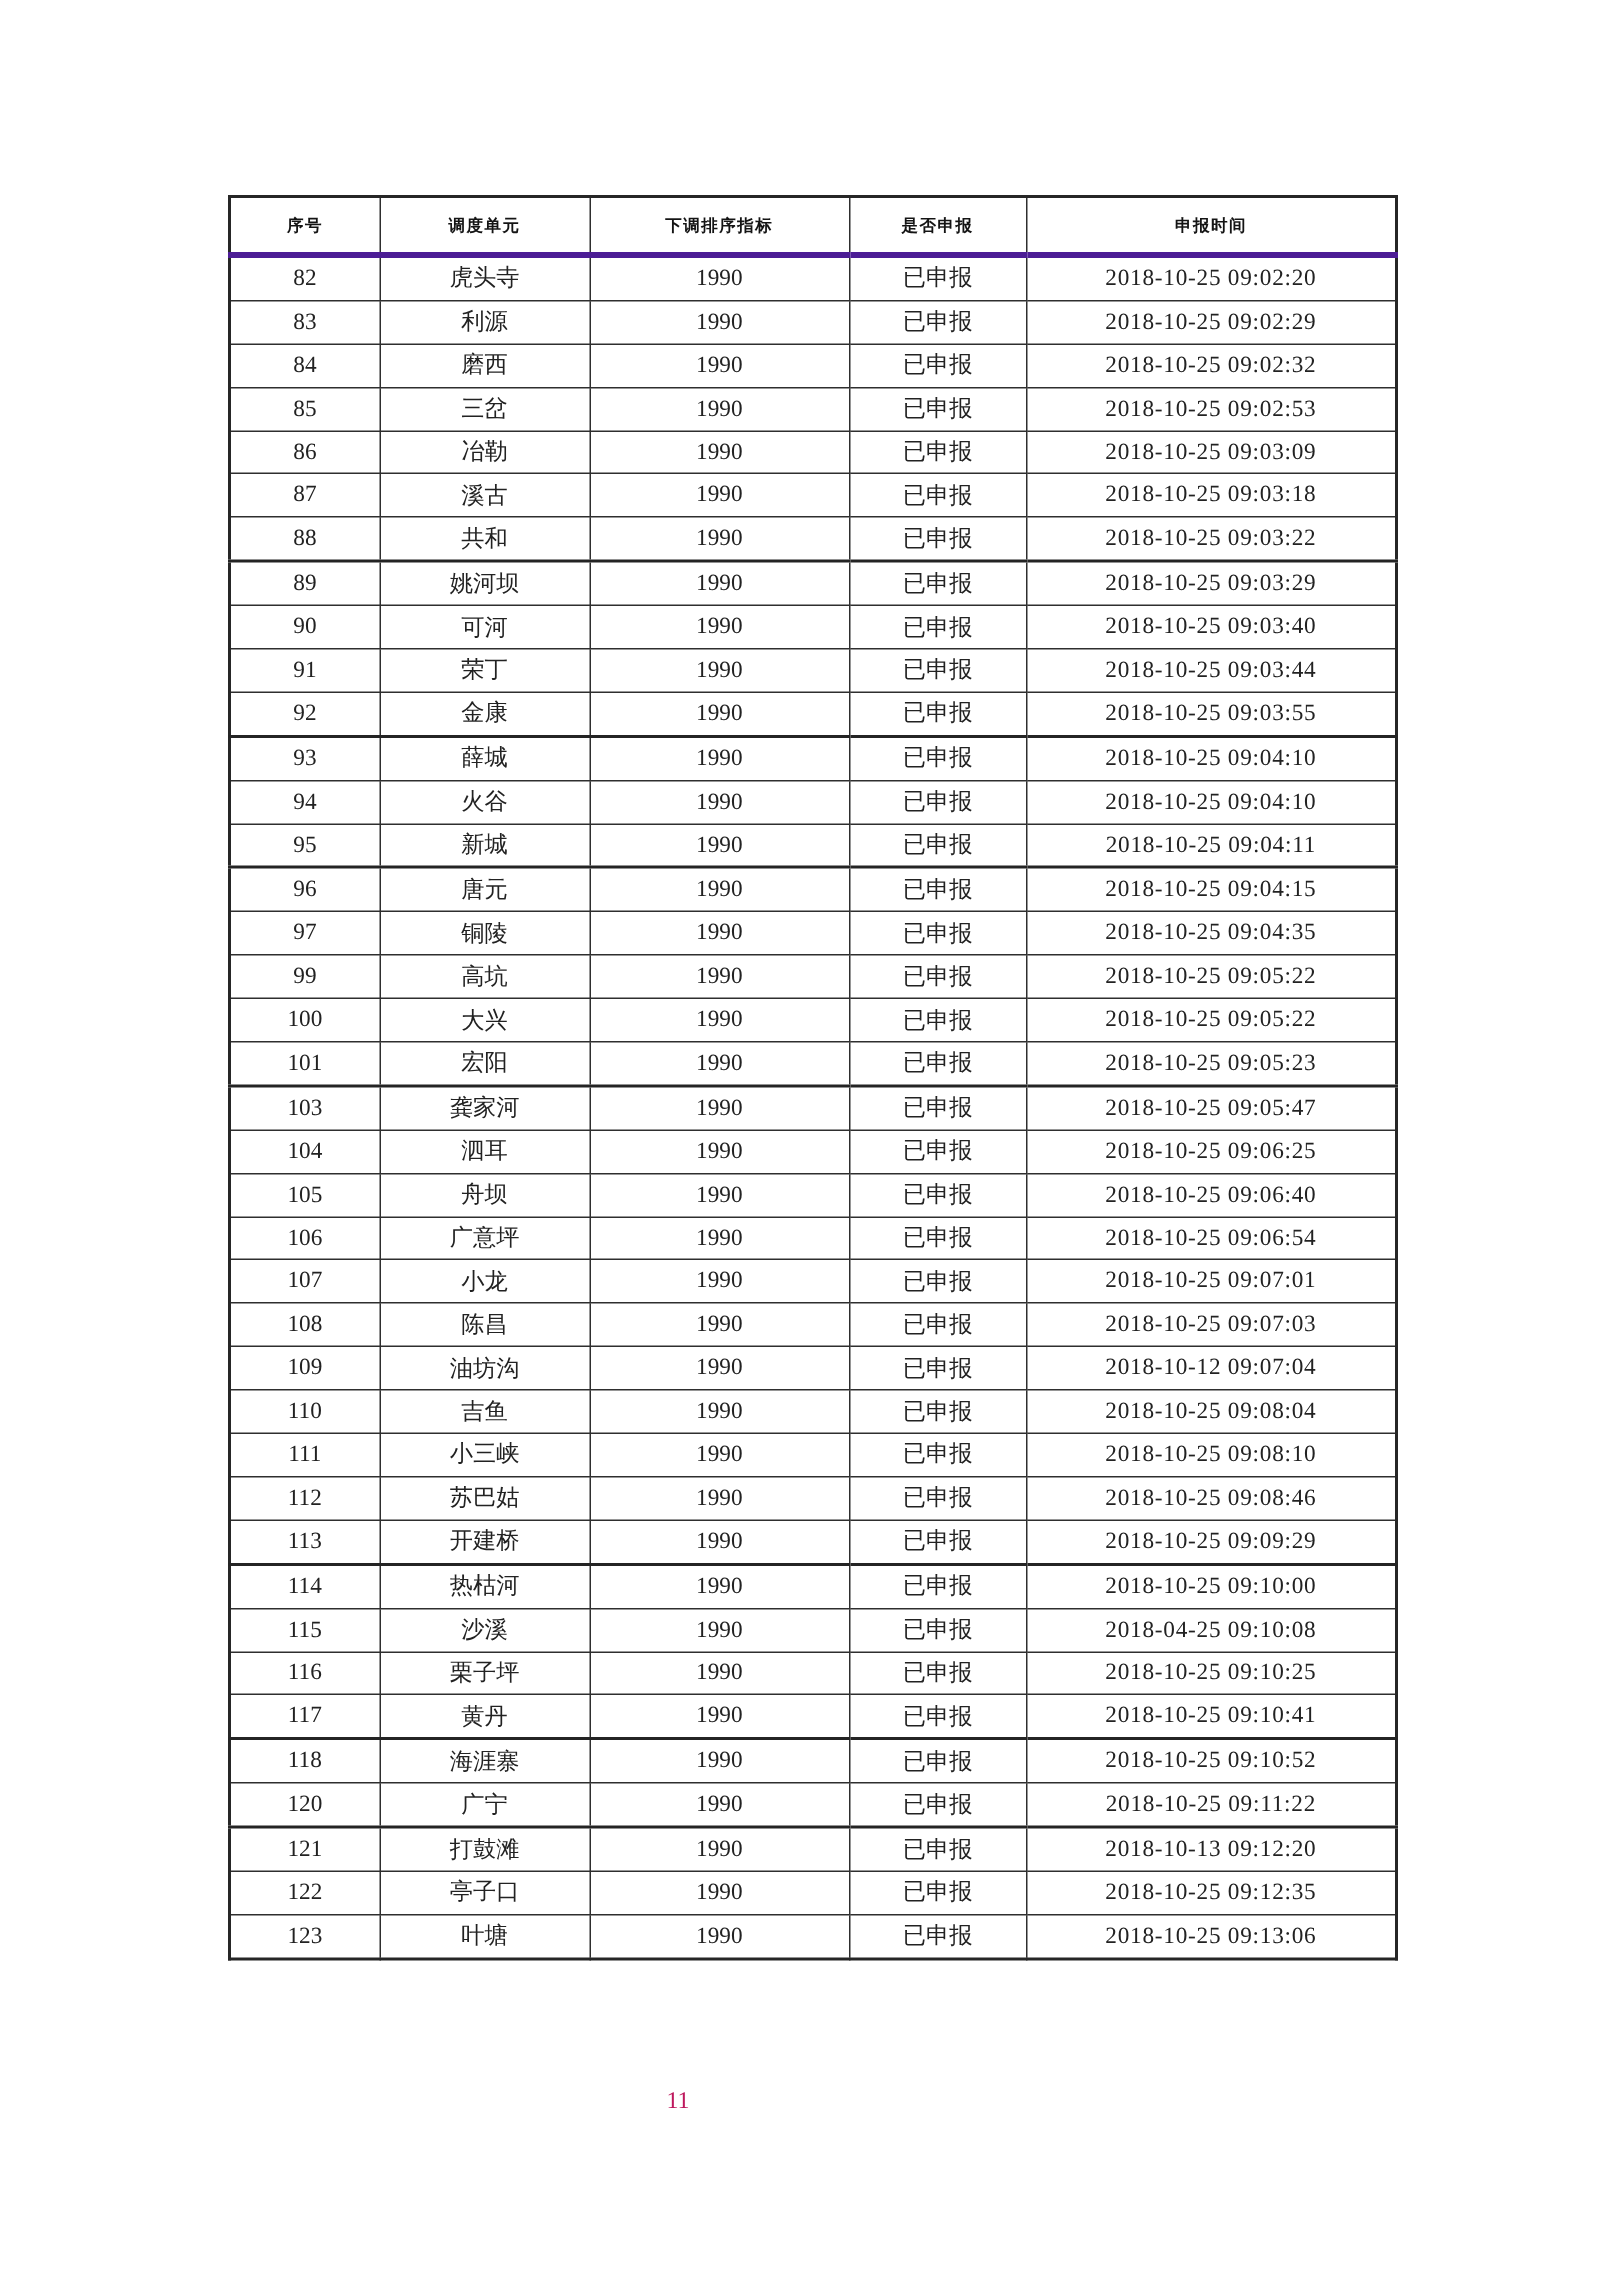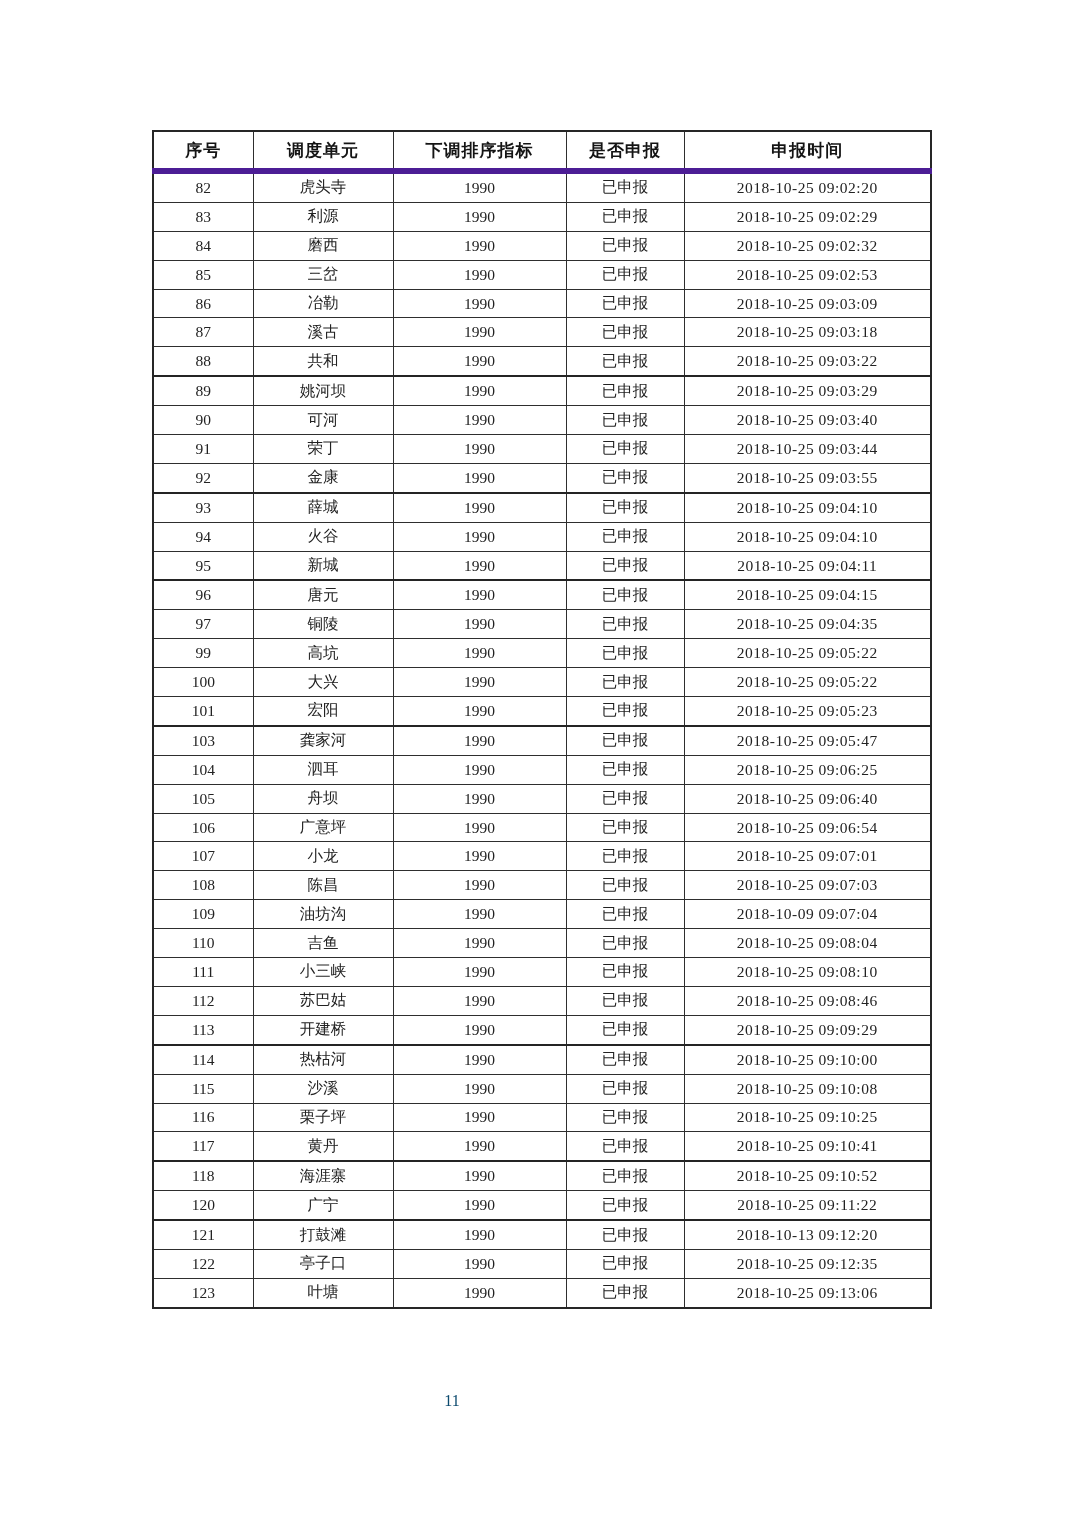--- a/index.html
+++ b/index.html
@@ -34,45 +34,45 @@
   th, td {
     border: 1px solid #2e2e2e;
     text-align: center;
     vertical-align: middle;
     padding: 0;
     white-space: nowrap;
     overflow: hidden;
   }
   thead th {
     height: 36px;
-    font-size: 17px;
+    font-size: 11px;
     font-weight: bold;
     letter-spacing: 1px;
-    border-bottom: 6px solid #4c1d95;
+    border-bottom: 4px solid #4c1d95;
     color: #141414;
   }
   tbody td {
     height: 27.9px;
     font-size: 15.5px;
     color: #222222;
   }
   tbody td.cell-time {
     letter-spacing: 0.5px;
   }
   tr.group-start td {
     border-top: 2.5px solid #242424;
   }
   .page-number {
     position: absolute;
     left: 0;
     top: 1392px;
     width: 904px;
     text-align: center;
     font-size: 16px;
-    color: #0c4a6e;
+    color: #be185d;
   }
 </style>
 </head>
 <body>
 
 <div class="sheet">
   <table class="data-table">
     <colgroup>
       <col class="c-seq">
         <col class="c-unit">
@@ -263,21 +263,21 @@
           <td class="cell-unit">陈昌</td>
           <td class="cell-indicator">1990</td>
           <td class="cell-declared">已申报</td>
           <td class="cell-time">2018-10-25 09:07:03</td>
         </tr>
         <tr>
           <td class="cell-seq">109</td>
           <td class="cell-unit">油坊沟</td>
           <td class="cell-indicator">1990</td>
           <td class="cell-declared">已申报</td>
-          <td class="cell-time">2018-10-09 09:07:04</td>
+          <td class="cell-time">2018-10-12 09:07:04</td>
         </tr>
         <tr>
           <td class="cell-seq">110</td>
           <td class="cell-unit">吉鱼</td>
           <td class="cell-indicator">1990</td>
           <td class="cell-declared">已申报</td>
           <td class="cell-time">2018-10-25 09:08:04</td>
         </tr>
         <tr>
           <td class="cell-seq">111</td>
@@ -305,21 +305,21 @@
           <td class="cell-unit">热枯河</td>
           <td class="cell-indicator">1990</td>
           <td class="cell-declared">已申报</td>
           <td class="cell-time">2018-10-25 09:10:00</td>
         </tr>
         <tr>
           <td class="cell-seq">115</td>
           <td class="cell-unit">沙溪</td>
           <td class="cell-indicator">1990</td>
           <td class="cell-declared">已申报</td>
-          <td class="cell-time">2018-10-25 09:10:08</td>
+          <td class="cell-time">2018-04-25 09:10:08</td>
         </tr>
         <tr>
           <td class="cell-seq">116</td>
           <td class="cell-unit">栗子坪</td>
           <td class="cell-indicator">1990</td>
           <td class="cell-declared">已申报</td>
           <td class="cell-time">2018-10-25 09:10:25</td>
         </tr>
         <tr>
           <td class="cell-seq">117</td>

